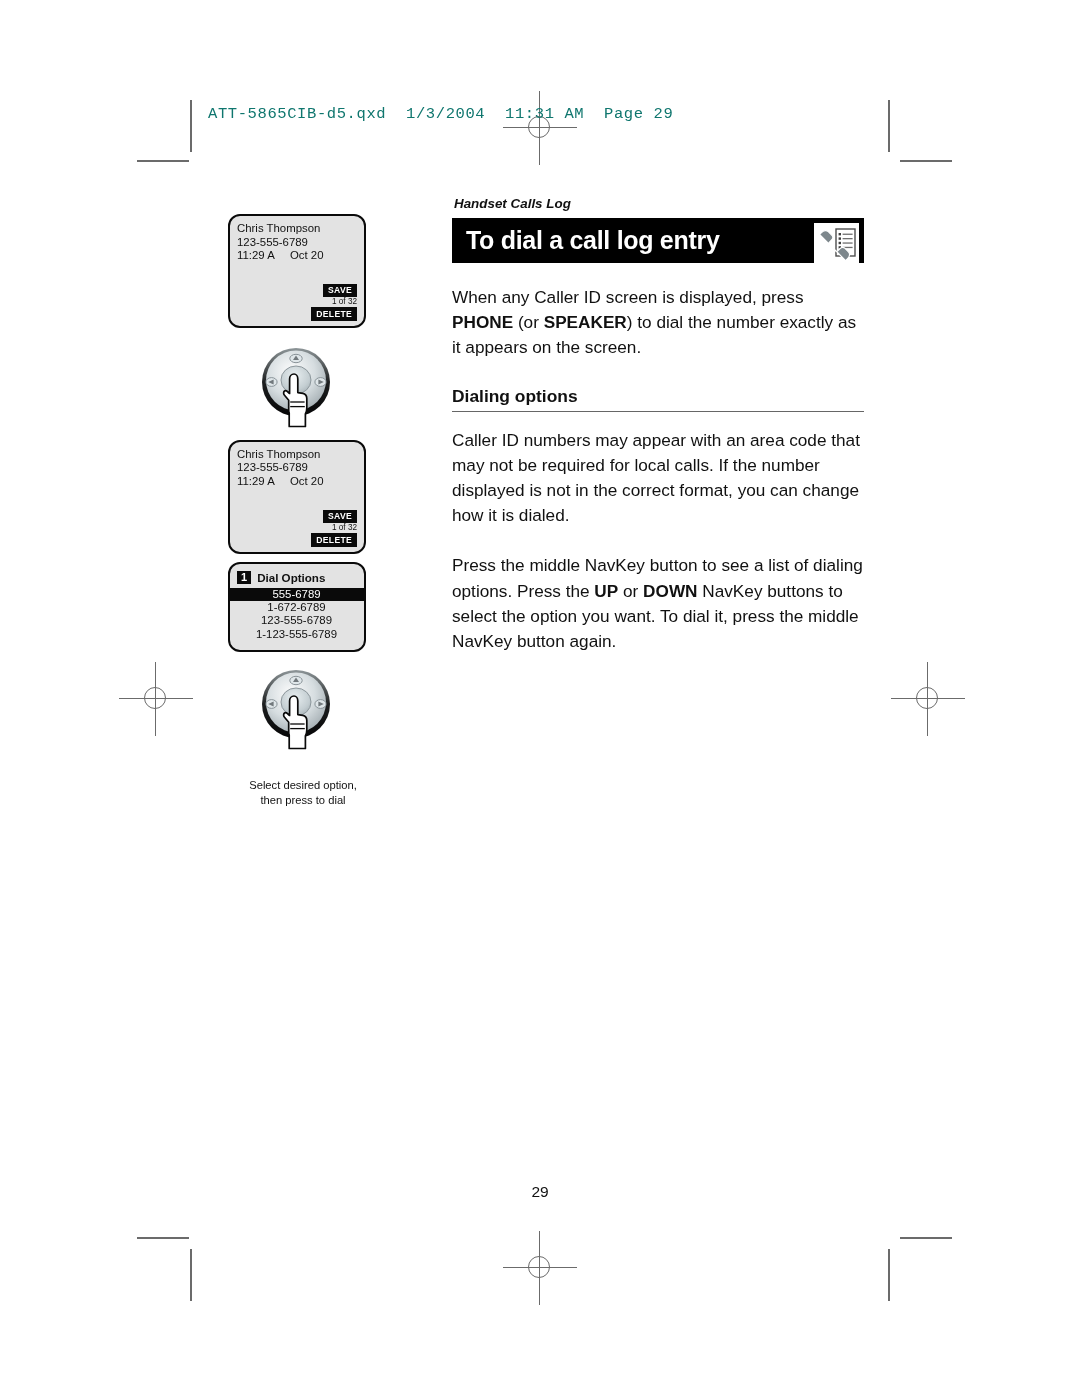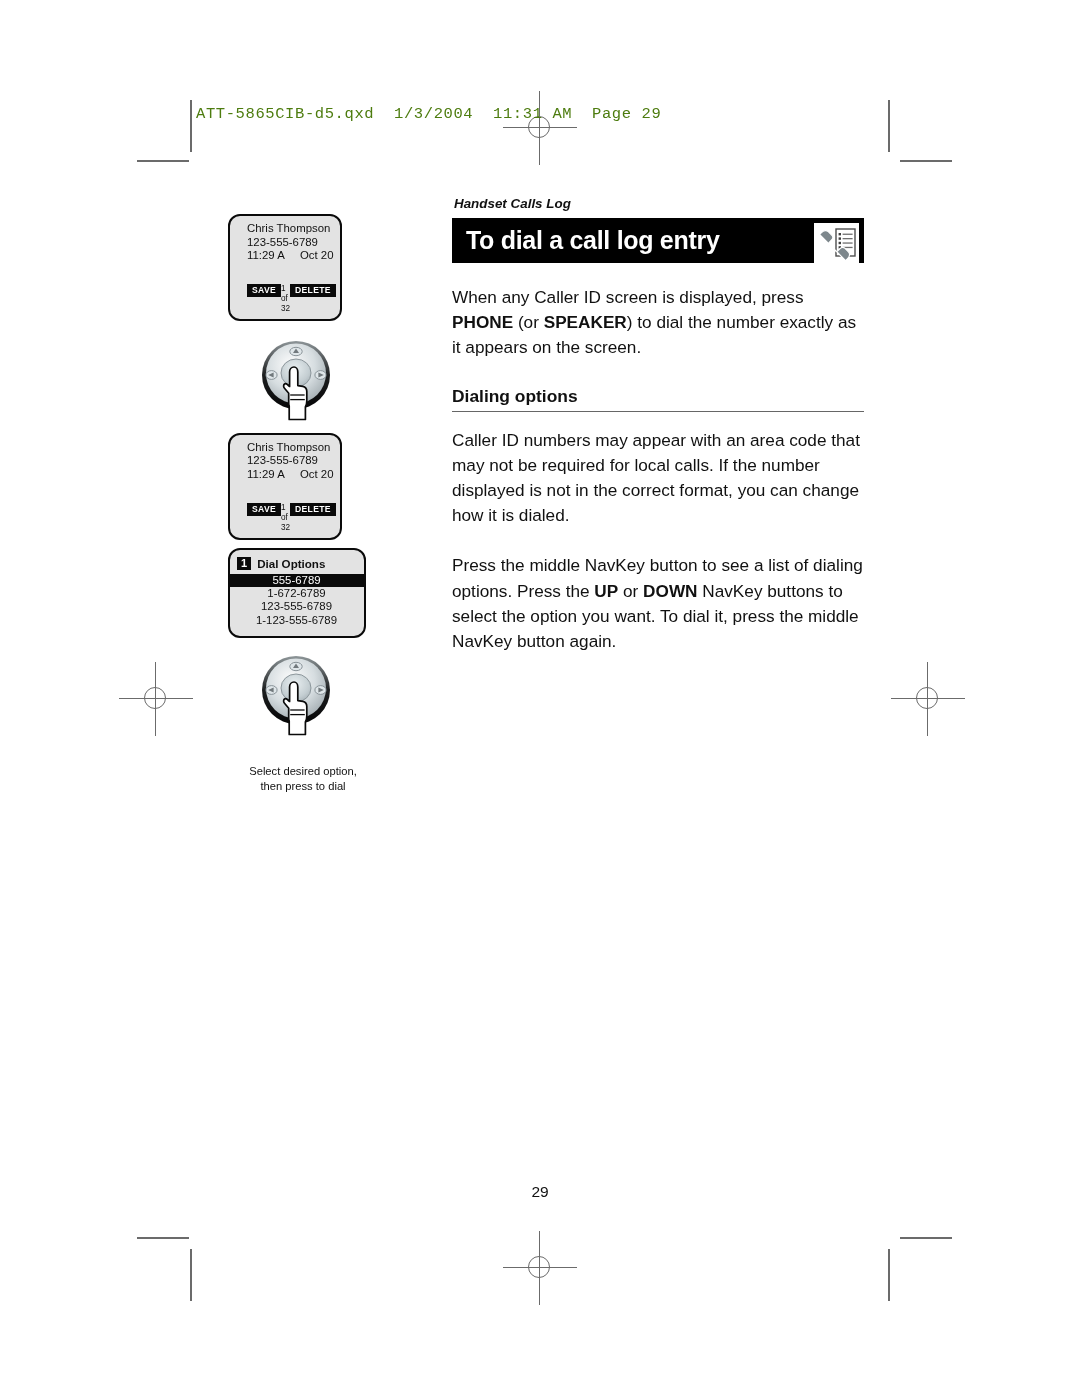--- a/index.html
+++ b/index.html
@@ -43,61 +43,62 @@
   .reg-mark .reg-h {
     position: absolute;
     top: 22px; left: -14px;
     width: 74px; height: 1.2px;
     background: #6b6b6b;
   }
 
   
   .slug {
     position: absolute;
-    left: 196px;
+    left: 208px;
     top: 105px;
     font-family: "Liberation Mono", "DejaVu Sans Mono", monospace;
     font-size: 15.5px;
     letter-spacing: 0.6px;
-    color: #4d7c0f;
+    color: #0f766e;
     white-space: pre;
     text-align: center;
   }
 
   
   .illus-col {
     position: absolute;
     left: 228px;
     top: 214px;
     width: 152px;
   }
 
   
   .lcd {
     position: relative;
-    width: 114px;
+    width: 138px;
     box-sizing: border-box;
     background: #e3e3e3;
     border: 2.2px solid #0a0a0a;
     border-radius: 12px;
-    padding: 6px 7px 5px 17px;
+    padding: 6px 7px 5px 7px;
   }
   .lcd-line {
     font-size: 11.4px;
     line-height: 13.6px;
     color: #111;
     white-space: pre;
     font-family: "Liberation Sans", sans-serif;
   }
   .lcd-spacer { height: 18px; }
   .lcd-softkeys {
     display: flex;
-    align-items: flex-start;
+    align-items: flex-end;
     justify-content: space-between;
     margin-top: 3px;
+    flex-direction: column;
   }
   .softkey {
     background: #0a0a0a;
     color: #fff;
     font-size: 8.6px;
     font-weight: bold;
     letter-spacing: 0.3px;
     padding: 1.5px 5px 2px 5px;
     line-height: 10px;
   }

